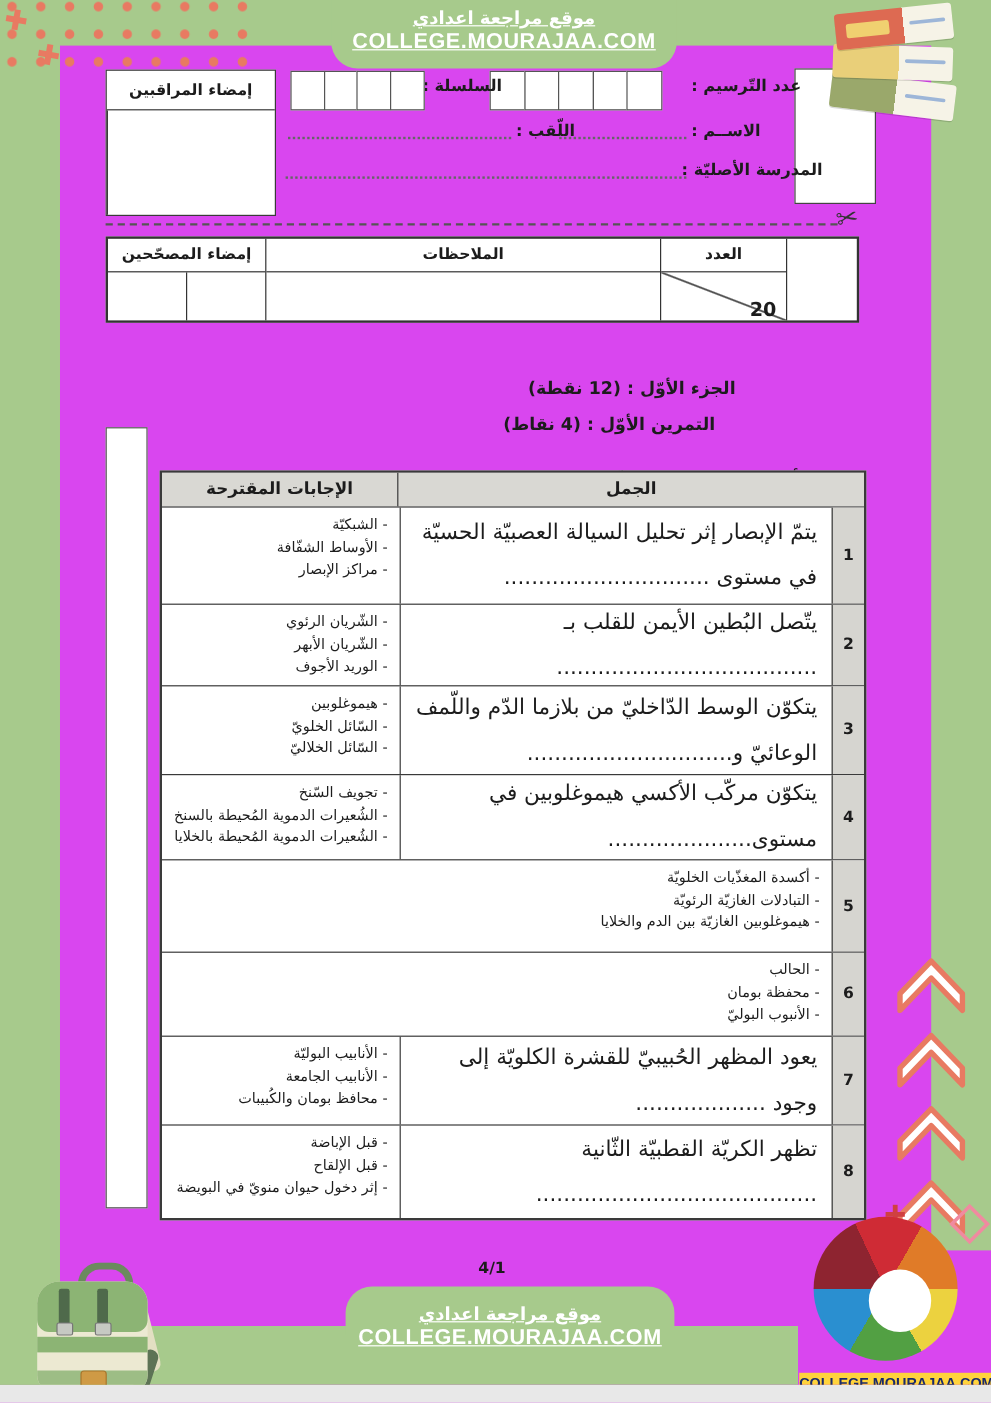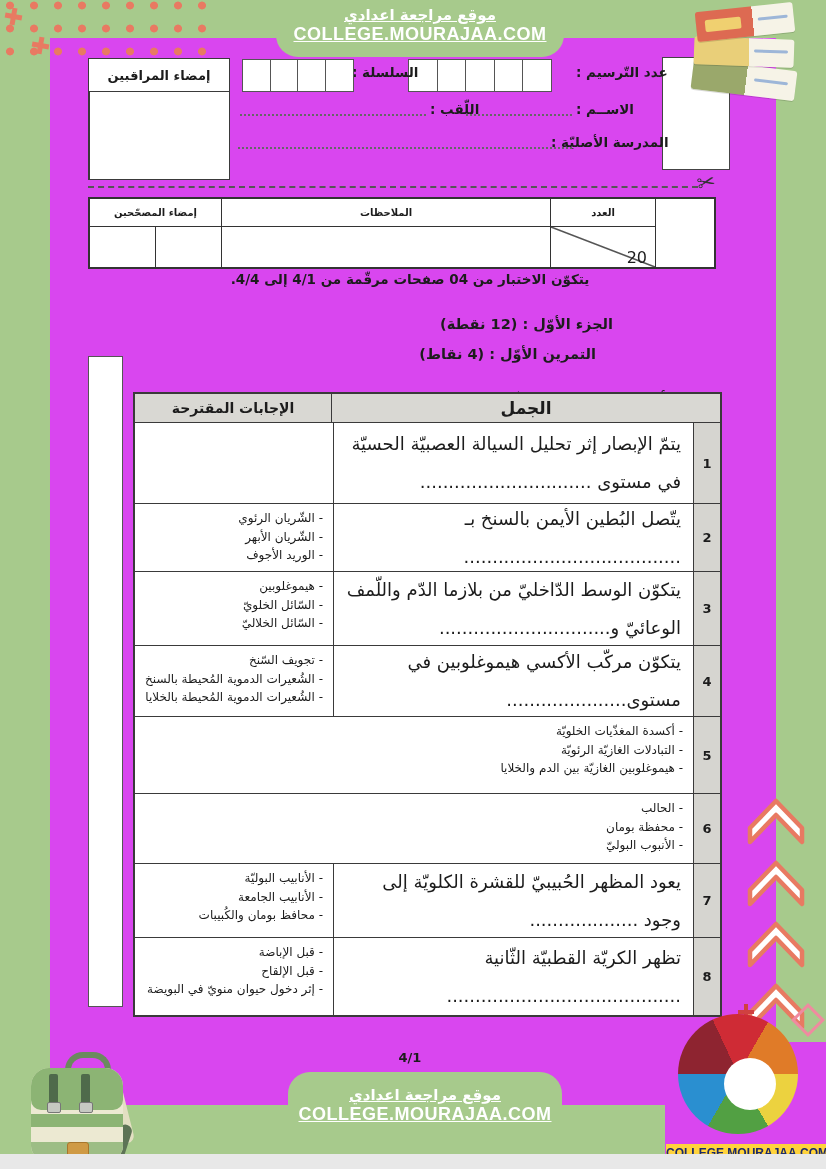--- a/index.html
+++ b/index.html
@@ -77,41 +77,41 @@
   .supbox .ttl{height:32px;border-bottom:1.5px solid #3a3a3a;display:flex;align-items:center;justify-content:center;font-weight:bold;}
   .supbox .cells{flex:1;display:flex;}
   .supbox .cells .c1{flex:1;border-left:1.5px solid #3a3a3a;}
   .supbox .cells .c2{flex:1;}
 
   .cutline{left:88px;top:186px;width:610px;border-top:2px dashed #555;height:0;}
   .scissors{left:697px;top:170px;font-size:22px;color:#333;transform:rotate(-12deg);}
 
   .grade-table{left:88px;top:197px;width:624px;height:68px;border:2px solid #333;display:flex;direction:rtl;background:#fff;}
   .g-col{display:flex;flex-direction:column;}
-  .g-h{height:27px;border-bottom:1.5px solid #333;display:flex;align-items:center;justify-content:center;font-weight:bold;font-size:10px;}
+  .g-h{height:27px;border-bottom:1.5px solid #333;display:flex;align-items:center;justify-content:center;font-weight:bold;font-size:13px;}
   .g-extra{width:58px;border-left:1.5px solid #333;}
   .g-mark{width:104px;border-left:1.5px solid #333;}
   .g-mark .diag{position:relative;flex:1;background:linear-gradient(to top right,rgba(0,0,0,0) calc(50% - 1.3px),#555 calc(50% - .3px),#555 calc(50% + .3px),rgba(0,0,0,0) calc(50% + 1.3px));}
-  .g-mark .diag span{position:absolute;right:8px;bottom:0;font-weight:normal;font-size:16px;direction:ltr;}
+  .g-mark .diag span{position:absolute;right:8px;bottom:0;font-weight:bold;font-size:16px;direction:ltr;}
   .g-notes{width:328px;border-left:1.5px solid #333;}
   .g-corr{flex:1;}
   .g-corr .body{flex:1;display:flex;}
   .g-corr .body .b1{flex:1;border-left:1.5px solid #333;}
   .g-corr .body .b2{flex:1;}
 
   .note{left:150px;top:271px;width:520px;text-align:center;font-weight:bold;font-size:13.5px;direction:rtl;}
   .h-part{top:316px;right:213px;font-weight:bold;font-size:14.5px;direction:rtl;white-space:nowrap;}
   .h-ex{top:346px;right:230px;font-weight:bold;font-size:14.5px;direction:rtl;white-space:nowrap;}
   .h-inst{top:371px;right:160px;font-size:20px;direction:rtl;white-space:nowrap;margin-top:20px;}
 
   .margin-box{left:88px;top:356px;width:33px;height:649px;border:1.5px solid #555;background:#fff;}
 
   .ex-table{left:133px;top:392px;width:585px;border:2px solid #3a3a3a;direction:rtl;display:flex;flex-direction:column;background:#fff;}
   .ex-header{display:flex;height:28px;background:#d9d8d3;font-weight:bold;}
-  .ex-header .hc1{width:388px;display:flex;align-items:center;justify-content:center;border-left:1.5px solid #3a3a3a;font-size:17px;}
+  .ex-header .hc1{width:388px;display:flex;align-items:center;justify-content:center;border-left:1.5px solid #3a3a3a;font-size:14px;}
   .ex-header .hc2{flex:1;display:flex;align-items:center;justify-content:center;font-size:14px;}
   .ex-row{display:flex;border-top:1.5px solid #3a3a3a;}
   .ex-num{width:26px;background:#d6d5d0;display:flex;align-items:center;justify-content:center;font-weight:bold;font-size:13px;border-left:1.5px solid #3a3a3a;direction:ltr;}
   .ex-sent{width:360px;border-left:1.5px solid #3a3a3a;display:flex;align-items:center;padding:4px 12px 4px 8px;box-sizing:border-box;font-size:18px;line-height:2.1;text-align:right;}
   .ex-ans{flex:1;padding:5px 10px 2px 4px;box-sizing:border-box;font-size:12px;line-height:1.55;overflow:hidden;}
   .ex-ans div{white-space:nowrap;}
 
   .pagenum{left:360px;top:1050px;width:100px;text-align:center;font-weight:bold;font-size:13px;direction:ltr;}
 </style>
 </head>
@@ -189,21 +189,21 @@
       <div class="dbox sm"></div>
         <div class="dbox sm"></div>
         <div class="dbox sm"></div>
         <div class="dbox sm"></div>
     </div>
 
     <div class="abs lbl" style="left:576px;top:101px;">الاســم :</div>
     <div class="abs dotline" style="left:466px;top:100px;width:106px;"></div>
     <div class="abs lbl" style="left:430px;top:101px;">اللّقب :</div>
     <div class="abs dotline" style="left:240px;top:100px;width:186px;"></div>
-    <div class="abs lbl" style="left:551px;top:134px;">المدرسة الأصليّة :</div>
+    <div class="abs lbl" style="left:568px;top:134px;">المدرسة الأصليّة :</div>
     <div class="abs dotline" style="left:238px;top:133px;width:334px;"></div>
 
     <div class="abs cutline"></div>
     <div class="abs scissors">✂</div>
 
     <div class="abs grade-table">
       <div class="g-col g-extra"></div>
       <div class="g-col g-mark">
         <div class="g-h">العدد</div>
         <div class="diag">
@@ -216,21 +216,20 @@
       </div>
       <div class="g-col g-corr">
         <div class="g-h">إمضاء المصحّحين</div>
         <div class="body">
           <div class="b1"></div>
           <div class="b2"></div>
         </div>
       </div>
     </div>
 
-    <div class="abs note">يتكوّن الاختبار من 04 صفحات مرقّمة من 4/1 إلى 4/4.</div>
 
     <div class="abs h-part">
       <span>الجزء الأوّل :</span>
       <span>(12 نقطة)</span>
     </div>
     <div class="abs h-ex">
       <span>التمرين الأوّل :</span>
       <span>(4 نقاط)</span>
     </div>
     <div class="abs h-inst">أتمم الفراغ في كلّ جملة بما يُناسب من الإجابات المقترحة.</div>
@@ -239,25 +238,30 @@
 
     <div class="abs ex-table">
       <div class="ex-header">
         <div class="hc1">الجمل</div>
         <div class="hc2">الإجابات المقترحة</div>
       </div>
 
       <div class="ex-row" style="height:80px;">
         <div class="ex-num">1</div>
         <div class="ex-sent">يتمّ الإبصار إثر تحليل السيالة العصبيّة الحسيّة  في مستوى ..............................</div>
+        <div class="ex-ans">
+          <div>- الشبكيّة</div>
+          <div>- الأوساط الشفّافة</div>
+          <div>- مراكز الإبصار</div>
+        </div>
       </div>
 
       <div class="ex-row" style="height:67px;">
         <div class="ex-num">2</div>
-        <div class="ex-sent">يتّصل البُطين الأيمن بالسنخ بـ ......................................</div>
+        <div class="ex-sent">يتّصل البُطين الأيمن للقلب بـ ......................................</div>
         <div class="ex-ans">
           <div>- الشّريان الرئوي</div>
           <div>- الشّريان الأبهر</div>
           <div>- الوريد الأجوف</div>
         </div>
       </div>
 
       <div class="ex-row" style="height:73px;">
         <div class="ex-num">3</div>
         <div class="ex-sent">يتكوّن الوسط الدّاخليّ من بلازما الدّم  واللّمف الوعائيّ و..............................</div>

